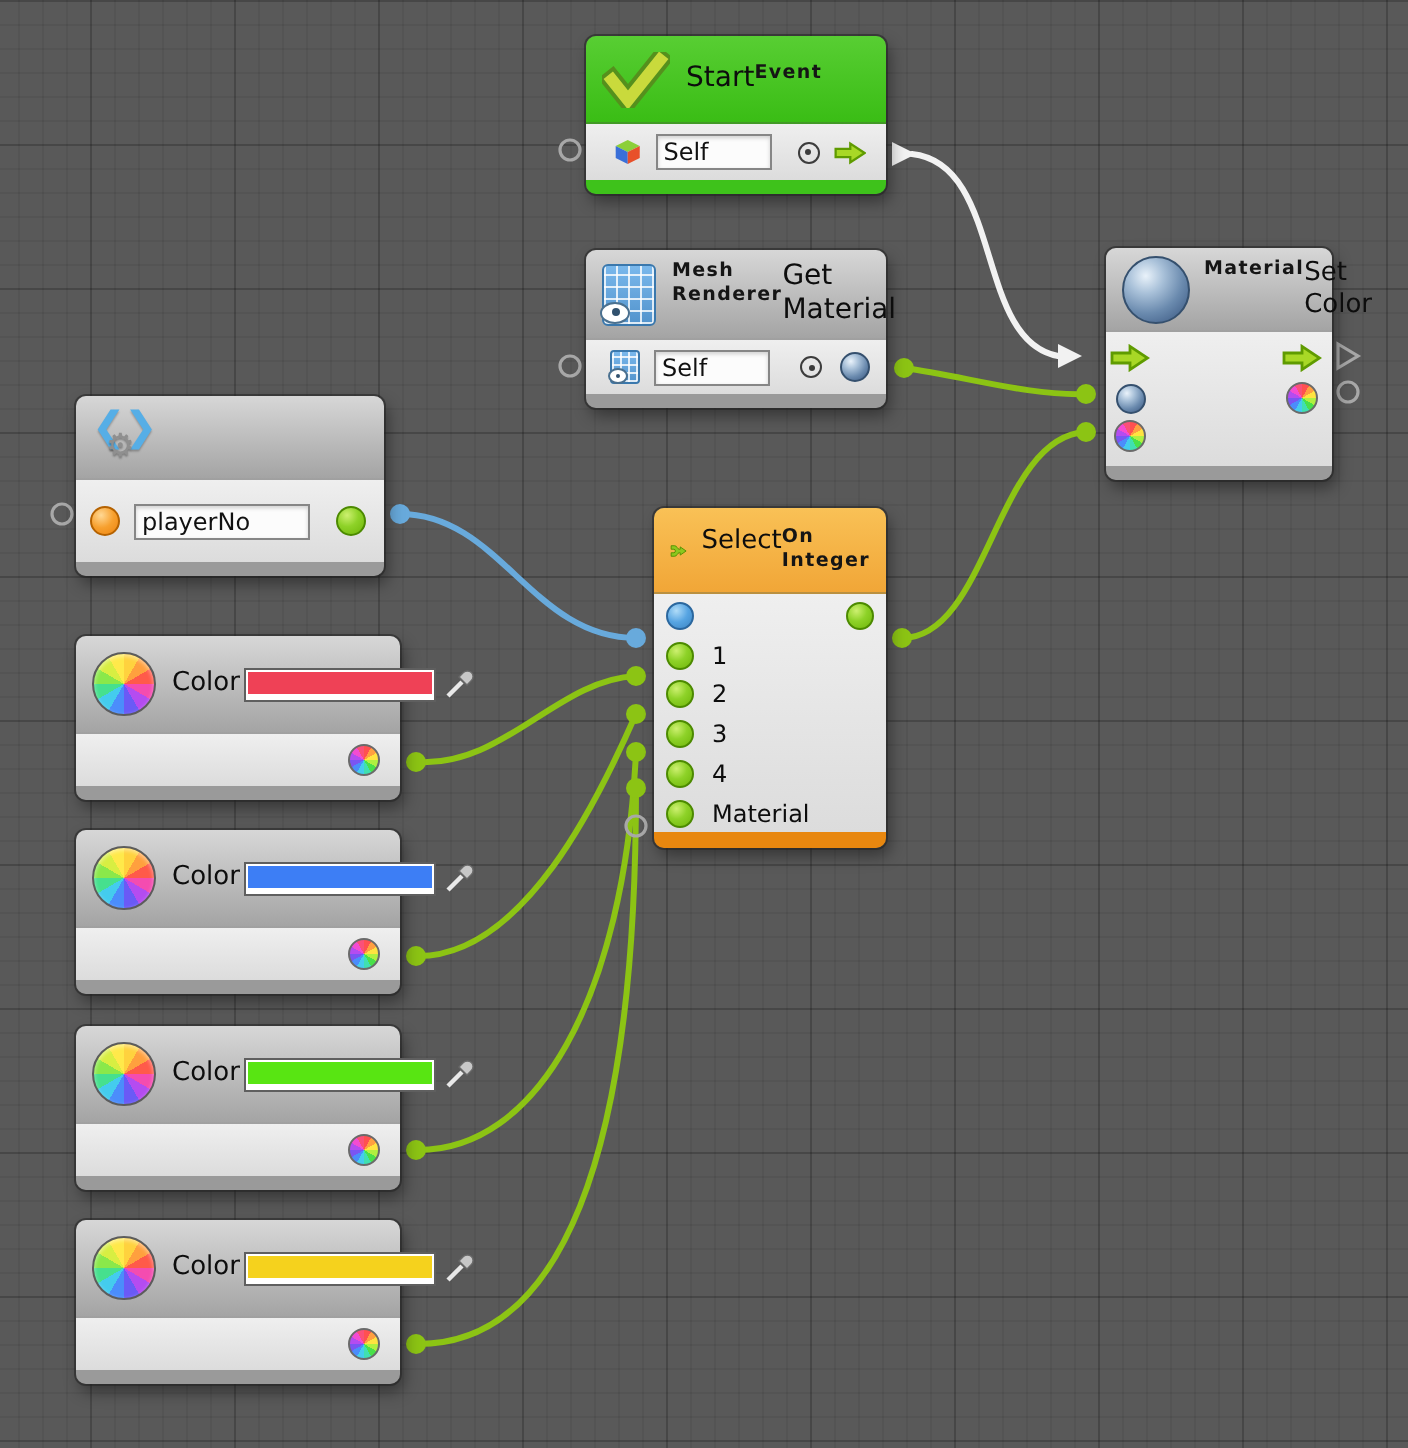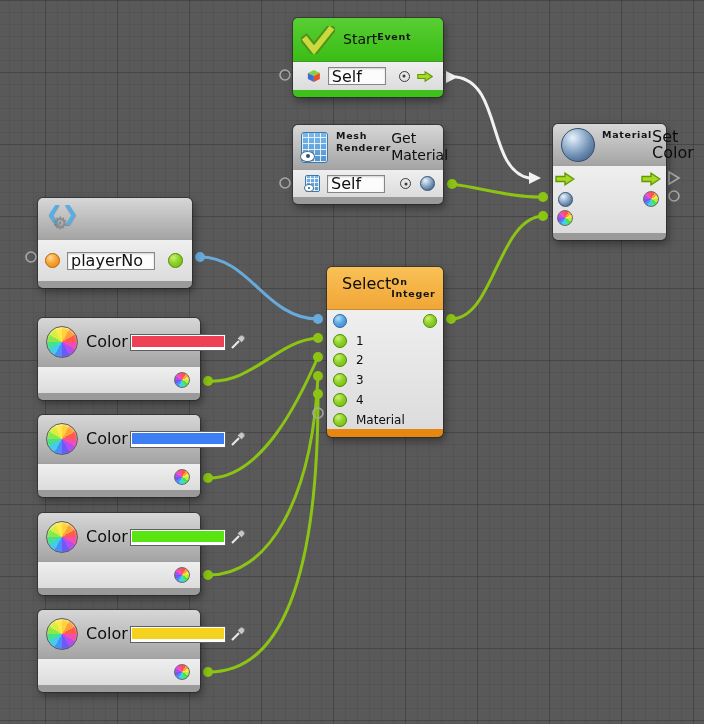--- a/index.html
+++ b/index.html
@@ -32,26 +32,26 @@
     border-bottom:1px solid rgba(0,0,0,.25);box-sizing:border-box;}
   .hdr-gray{background:linear-gradient(#d7d7d7,#a4a4a4);}
   .hdr-green{background:linear-gradient(#58ce33,#3abd15);}
   .hdr-orange{background:linear-gradient(#f9c156,#f1a637);}
   .body{background:linear-gradient(#efefef,#dcdcdc);position:relative;box-sizing:border-box;}
   .strip{height:7px;border-radius:0 0 5px 5px;}
   .strip-gray{background:#9a9a9a;}
   .strip-green{background:var(--start-green,#3ec21b);}
   .strip-orange{background:var(--select-strip,#e8870f);}
   .t-big{font-size:14px;line-height:17px;color:#0d0d0d;}
-  .t-med{font-size:16px;line-height:16px;color:#0d0d0d;}
+  .t-med{font-size:13px;line-height:16px;color:#0d0d0d;}
   .t-small{font-size:9.5px;font-weight:bold;letter-spacing:.7px;color:#151515;line-height:12px;}
   .tcol{display:flex;flex-direction:row;justify-content:center;}
 
   .tfield{background:#fcfcfc;border:1px solid #868686;height:16px;padding:0 3px;
-    font-family:"DejaVu Sans",sans-serif;font-size:16px;color:#111;
+    font-family:"DejaVu Sans",sans-serif;font-size:12px;color:#111;
     box-shadow:inset 0 1px 2px rgba(0,0,0,.18);}
   .row{display:flex;align-items:center;height:100%;}
 
   .port{border-radius:50%;box-sizing:border-box;flex:none;}
   .p14{width:14px;height:14px;}
   .p15{width:15px;height:15px;}
   .p16{width:16px;height:16px;}
   .port-green{background:radial-gradient(circle at 35% 28%, #cdf070 0%, #8ed228 45%, #6fb60a 100%);border:1.5px solid #4c8a00;}
   .port-blue{background:radial-gradient(circle at 35% 28%, #b0dcf8 0%, #56a4e2 50%, #3c84c2 100%);border:1.5px solid #2b679e;}
   .port-orange{background:radial-gradient(circle at 35% 28%, #ffd894 0%, #f7a02e 50%, #ed8410 100%);border:1.5px solid #b56200;}
@@ -211,21 +211,21 @@
     <div class="body" style="height:41px;">
       <div class="row" style="padding:0 9px 0 7px;gap:7px;">
         <span class="port p15 port-orange"></span>
         <input class="tfield" style="width: 80px;" readonly="" value="playerNo">
         <span class="port p15 port-green" style="margin-left:auto;"></span>
       </div>
     </div>
     <div class="strip strip-gray"></div>
   </div>
 
-  <div class="node" style="left:327px;top:267px;width:116px;">
+  <div class="node" style="left:327px;top:254px;width:116px;">
     <div class="hdr hdr-orange" style="height:43px;gap:7px;">
       <svg width="30" height="23" viewBox="0 0 30 23">
         <path d="M2,2.5 h6 c4.5,0 4,6 8,6 h1.5 V4.5 l10,7 -10,7 v-4 h-1.5 c-4,0 -3.5,6 -8,6 h-6 v-6 h4.8 c3.2,0 3.2,-6 0,-6 H2 z" fill="#8cc81e" stroke="#4e8c00" stroke-width="1.5" stroke-linejoin="round"></path>
       </svg>
       <div class="tcol">
         <span class="t-med">Select</span>
         <span class="t-small">On Integer</span>
       </div>
     </div>
     <div class="body" style="height:119px;padding-top:1px;">

